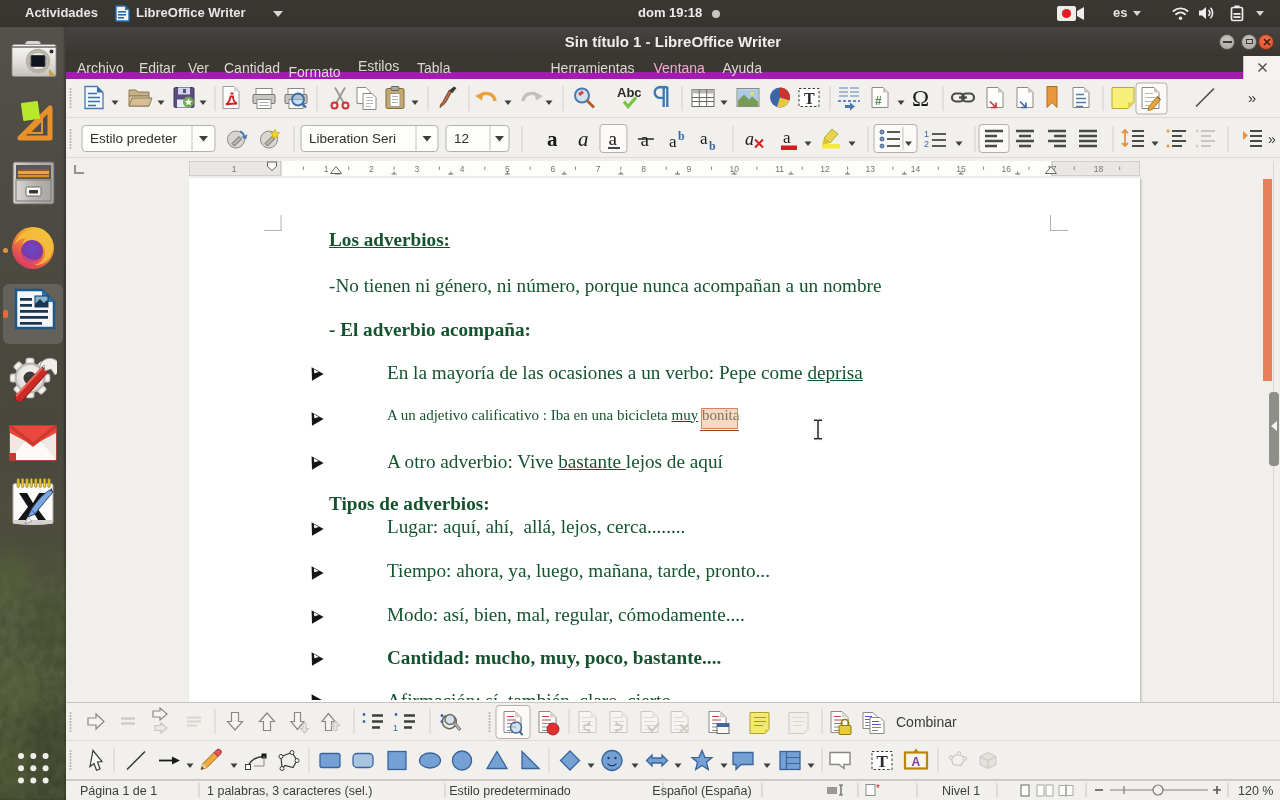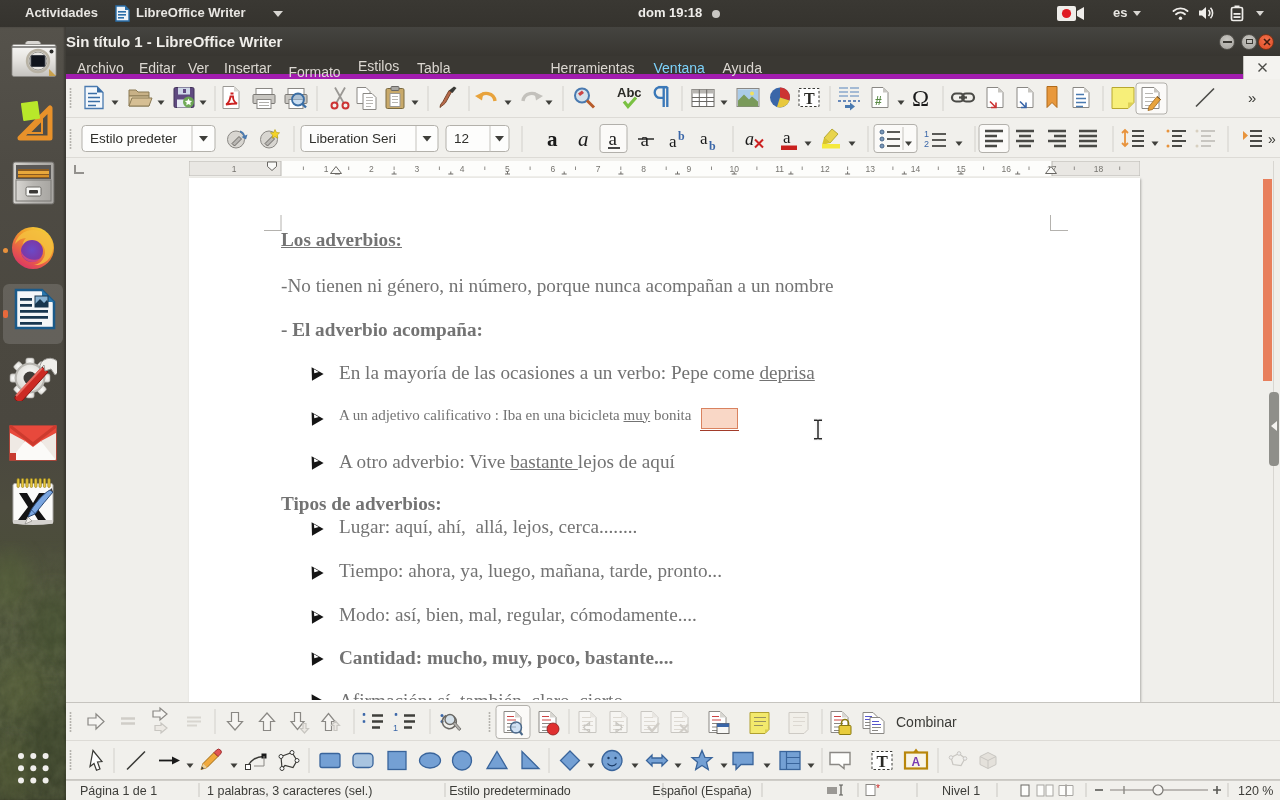--- a/index.html
+++ b/index.html
@@ -1,19 +1,19 @@
 <!DOCTYPE html>
 <html><head>
 <meta charset="utf-8">
 <style>
   * { margin:0; padding:0; box-sizing:border-box; -webkit-font-smoothing:antialiased; }
   html,body { width:1280px; height:800px; overflow:hidden; }
   body { font-family:"Liberation Sans", sans-serif; position:relative; background:#f1f0ec; }
   .abs { position:absolute; }
-  .docline { position:absolute; font-family:"Liberation Serif", serif; color:#737373; white-space:pre; }
+  .docline { position:absolute; font-family:"Liberation Serif", serif; color:#14532d; white-space:pre;margin-left:48px; }
 </style>
 </head>
 <body>
 
 <div class="abs" id="topbar" style="left:0;top:0;width:1280px;height:39px;background:linear-gradient(#3a3833,#33312c);">
   <div class="abs" style="left:25px;top:5px;font-size:13px;font-weight:bold;color:#e8e6e2;">Actividades</div>
 
   <svg class="abs" style="left:114px;top:5px;" width="16" height="17" viewBox="0 0 16 17">
     <path d="M2 1 h9 l4 4 v11 h-13 z" fill="#eef3f8" stroke="#2a6ea8" stroke-width="1.4"></path>
     <path d="M11 1 l4 4 h-4 z" fill="#2a6ea8"></path>
@@ -211,46 +211,46 @@
       <circle cx="21.0" cy="48.200000000000045" r="3" fill="#f0eeec"></circle>
       <circle cx="33.3" cy="48.200000000000045" r="3" fill="#f0eeec"></circle>
       <circle cx="45.6" cy="48.200000000000045" r="3" fill="#f0eeec"></circle>
       <circle cx="21.0" cy="60.39999999999998" r="3" fill="#f0eeec"></circle>
       <circle cx="33.3" cy="60.39999999999998" r="3" fill="#f0eeec"></circle>
       <circle cx="45.6" cy="60.39999999999998" r="3" fill="#f0eeec"></circle>
     </svg>
 </div>
 
 <div class="abs" style="left:66px;top:27px;width:1214px;height:29px;background:linear-gradient(#454440,#383631);">
-  <div class="abs" style="left:0;top:6px;width:1214px;font-size:15px;font-weight:bold;color:#f0eeea;">Sin título 1 - LibreOffice Writer</div>
+  <div class="abs" style="left:0;top:6px;width:1214px;text-align:center;font-size:15px;font-weight:bold;color:#f0eeea;">Sin título 1 - LibreOffice Writer</div>
 
   <div class="abs" style="left:1153px;top:6.5px;width:16px;height:16px;border-radius:50%;background:radial-gradient(circle at 50% 35%,#c9c7c2,#a3a19c);border:1px solid #55534e;">
     <div class="abs" style="left:3px;top:6.7px;width:8.5px;height:1.6px;background:#3a3833;"></div>
   </div>
   <div class="abs" style="left:1175px;top:6.5px;width:16px;height:16px;border-radius:50%;background:radial-gradient(circle at 50% 35%,#c9c7c2,#a3a19c);border:1px solid #55534e;">
     <div class="abs" style="left:3.8px;top:4.2px;width:6.8px;height:5.8px;border:1.5px solid #3a3833;"></div>
   </div>
   <div class="abs" style="left:1192px;top:6.5px;width:16px;height:16px;border-radius:50%;background:radial-gradient(circle at 50% 35%,#f2714c,#df4b24);border:1px solid #7a3318;">
     <svg class="abs" style="left:3.5px;top:3.5px;" width="8" height="8" viewBox="0 0 8 8">
         <path d="M1 1 L7 7 M7 1 L1 7" stroke="#401c10" stroke-width="1.6"></path>
       </svg>
   </div>
 </div>
 
-<div class="abs" style="left:66px;top:56px;width:1214px;height:23px;background:#3a3833;border-bottom:5px solid #a21caf;">
+<div class="abs" style="left:66px;top:56px;width:1214px;height:23px;background:#3a3833;border-bottom:7px solid #a21caf;">
   <div class="abs" style="left:11.0px;top:4px;font-size:14px;color:#dcd8d2;">Archivo</div>
     <div class="abs" style="left:73.0px;top:4px;font-size:14px;color:#dcd8d2;">Editar</div>
     <div class="abs" style="left:122.0px;top:4px;font-size:14px;color:#dcd8d2;">Ver</div>
-    <div class="abs" style="left:158.0px;top:4px;font-size:14px;color:#dcd8d2;">Insertar</div>
+    <div class="abs" style="left:158.0px;top:4px;font-size:14px;color:#dcd8d2;">Cantidad</div>
     <div class="abs" style="left:222.5px;top:8px;font-size:14px;color:#dcd8d2;">Formato</div>
     <div class="abs" style="left:292.0px;top:2px;font-size:14px;color:#dcd8d2;">Estilos</div>
     <div class="abs" style="left:351.0px;top:4px;font-size:14px;color:#dcd8d2;">Tabla</div>
     <div class="abs" style="left:399.0px;top:4px;font-size:14px;color:#dcd8d2;margin-top:28px;">Formulario</div>
     <div class="abs" style="left:484.5px;top:4px;font-size:14px;color:#dcd8d2;">Herramientas</div>
-    <div class="abs" style="left:587.5px;top:4px;font-size:14px;color:#7dd3fc;">Ventana</div>
+    <div class="abs" style="left:587.5px;top:4px;font-size:14px;color:#f9a8d4;">Ventana</div>
     <div class="abs" style="left:656.5px;top:4px;font-size:14px;color:#dcd8d2;">Ayuda</div>
   <div class="abs" style="left:1177px;top:0;width:37px;height:23px;background:#f4f3f0;border-left:1px solid #c5c3be;">
     <svg class="abs" style="left:13px;top:6px;" width="11" height="11" viewBox="0 0 11 11">
         <path d="M1.5 1.5 L9.5 9.5 M9.5 1.5 L1.5 9.5" stroke="#4a4a46" stroke-width="1.4"></path>
       </svg>
   </div>
 </div>
 
 <div class="abs" id="tb1" style="left:66px;top:79px;width:1214px;height:39px;background:#f1f0ec;border-bottom:1px solid #dddbd6;"></div>
 <svg class="abs" style="left:0;top:79px;" width="1280" height="39" viewBox="0 0 1280 39">

